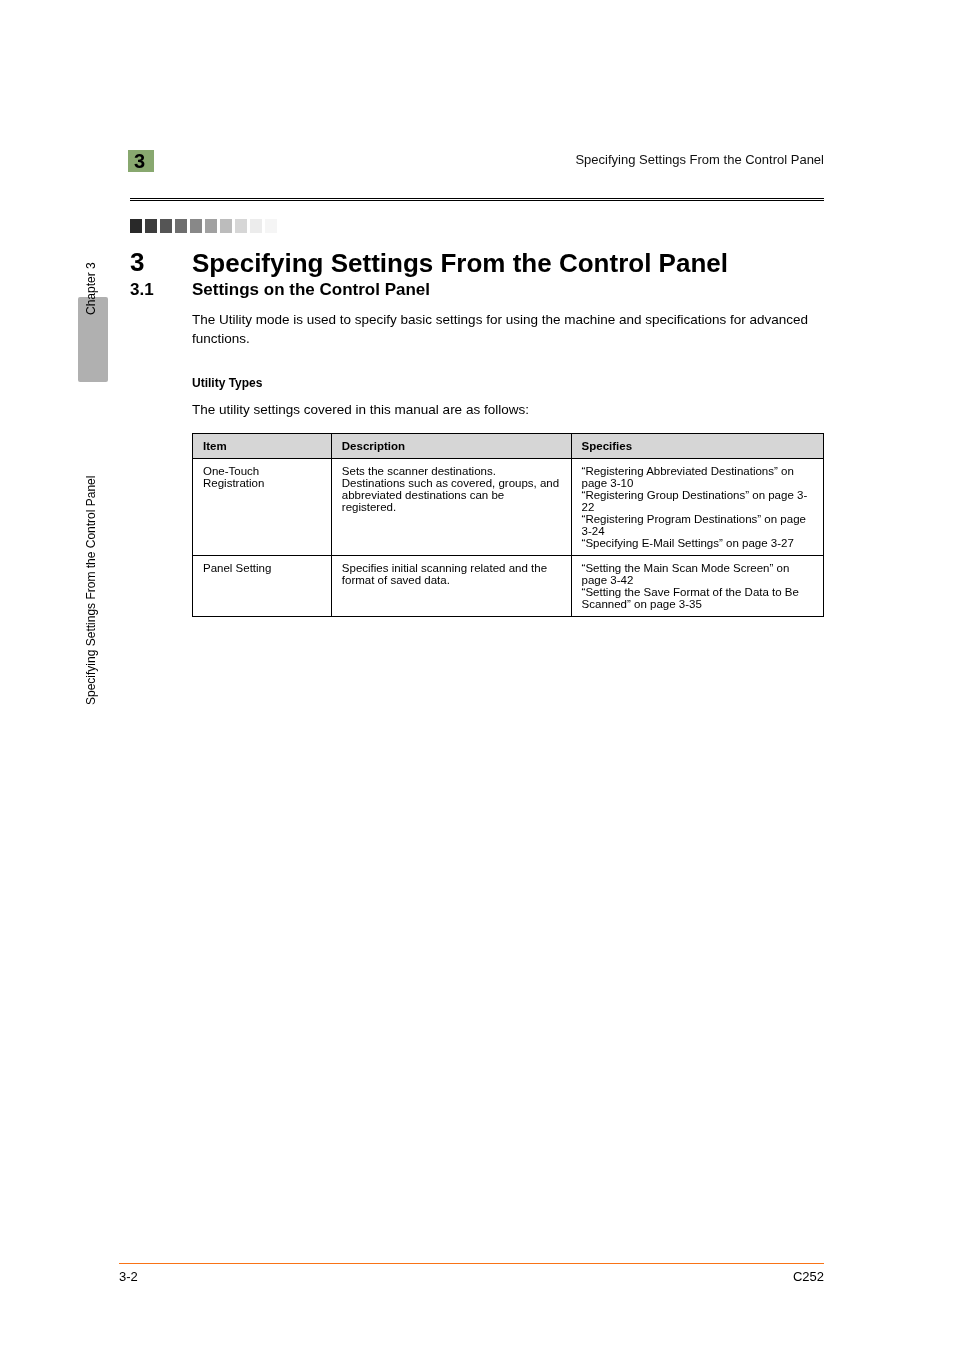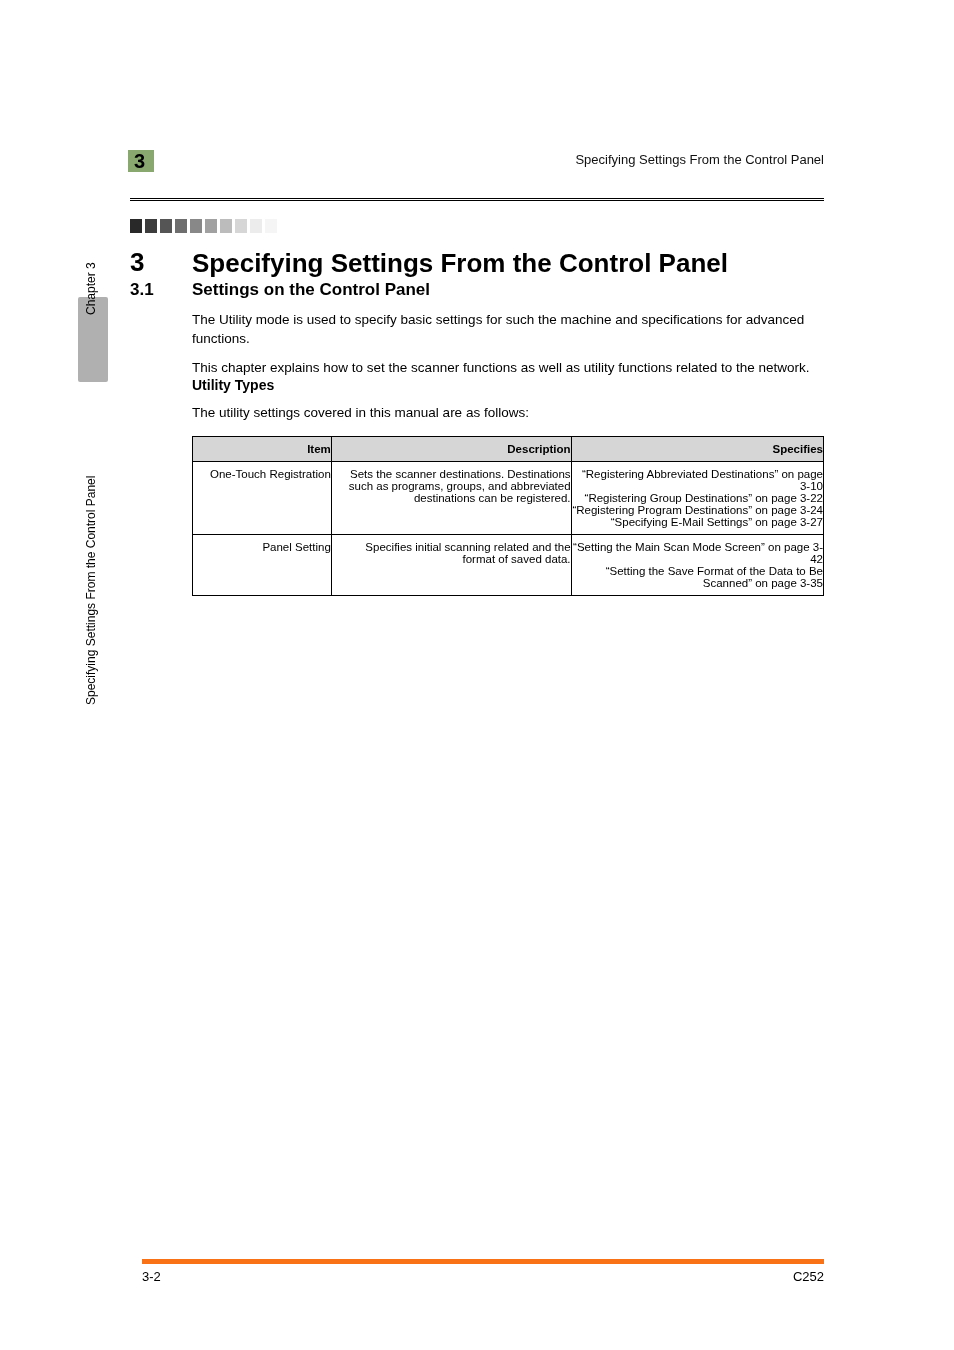--- a/index.html
+++ b/index.html
@@ -24,39 +24,39 @@
     .h-main { display:flex; margin-top:14px; }
     .h-main .no { font-size:26px; font-weight:700; width:62px; }
     .h-main .tt { font-size:26px; font-weight:700; line-height:1.25; }
 
     .h-sub { display:flex; }
     .h-sub .no { font-size:17px; font-weight:700; width:62px; }
     .h-sub .tt { font-size:17px; font-weight:700; }
 
     .body { margin-left:62px; }
     .p { font-size:13.5px; line-height:1.42; margin-top:10px; }
-    .h4 { font-size:14px; font-weight:700; margin-top:0; }
+    .h4 { font-size:12px; font-weight:700; margin-top:28px; }
 
     
     .sidetab { position:absolute; left:84px; top:305px; width:20px; height:430px; }
     .sidetab .lab1 { position:absolute; left:0; top:10px; width:16px; font-size:12px;
       transform:rotate(-90deg); transform-origin:left top; white-space:nowrap; }
     .sidetab .box { position:absolute; left:-6px; top:-8px; width:30px; height:85px; background:#b0b0b0; border-radius:2px; }
     .sidetab .lab2 { position:absolute; left:0; top:400px; width:16px; font-size:12px;
       transform:rotate(-90deg); transform-origin:left top; white-space:nowrap; }
 
     
     table { border-collapse:collapse; width:100%; margin-top:14px; font-size:11.5px; }
-    th, td { border:1px solid #000; padding:6px 0; vertical-align:top; text-align:right; }
+    th, td { border:1px solid #000; padding:6px 10px; vertical-align:top; text-align:left; }
     thead th { background:#d6d6d6; font-weight:700; }
     .c1{width:22%}.c2{width:38%}.c3{width:40%}
 
     
-    .ftr { position:absolute; left:142px; right:130px; bottom:66px;
-      border-top:5px solid #f97316; padding-top:5px; display:flex;
+    .ftr { position:absolute; left:119px; right:130px; bottom:66px;
+      border-top:1px solid #f97316; padding-top:5px; display:flex;
       justify-content:space-between; font-size:13px; }
   </style>
 </head>
 <body>
 
 <div class="page">
 
   <div class="sidetab">
     <div class="box"></div>
     <div class="lab1">Chapter 3</div>
@@ -87,43 +87,42 @@
     <div class="no">3</div>
     <div class="tt">Specifying Settings From the Control Panel</div>
   </div>
 
   <div class="h-sub">
     <div class="no">3.1</div>
     <div class="tt">Settings on the Control Panel</div>
   </div>
 
   <div class="body">
-    <p class="p">The Utility mode is used to specify basic settings for such the machine and specifications for advanced functions.</p>
-    <p class="p">This chapter explains how to set the scanner functions as well as utility functions related to the network.</p>
+    <p class="p">The Utility mode is used to specify basic settings for using the machine and specifications for advanced functions.</p>
 
     <p class="h4">Utility Types</p>
     <p class="p">The utility settings covered in this manual are as follows:</p>
 
     <table>
       <colgroup>
           <col class="c1">
           <col class="c2">
           <col class="c3">
         </colgroup>
       <thead>
         <tr>
           <th>Item</th>
           <th>Description</th>
           <th>Specifies</th>
         </tr>
       </thead>
       <tbody>
         <tr>
           <td>One-Touch Registration</td>
-          <td>Sets the scanner destinations. Destinations such as programs, groups, and abbreviated destinations can be registered.</td>
+          <td>Sets the scanner destinations. Destinations such as covered, groups, and abbreviated destinations can be registered.</td>
           <td style="white-space:pre-line">“Registering Abbreviated Destinations” on page 3-10
 “Registering Group Destinations” on page 3-22
 “Registering Program Destinations” on page 3-24
 “Specifying E-Mail Settings” on page 3-27</td>
         </tr>
         <tr>
           <td>Panel Setting</td>
           <td>Specifies initial scanning related and the format of saved data.</td>
           <td style="white-space:pre-line">“Setting the Main Scan Mode Screen” on page 3-42
 “Setting the Save Format of the Data to Be Scanned” on page 3-35</td>

